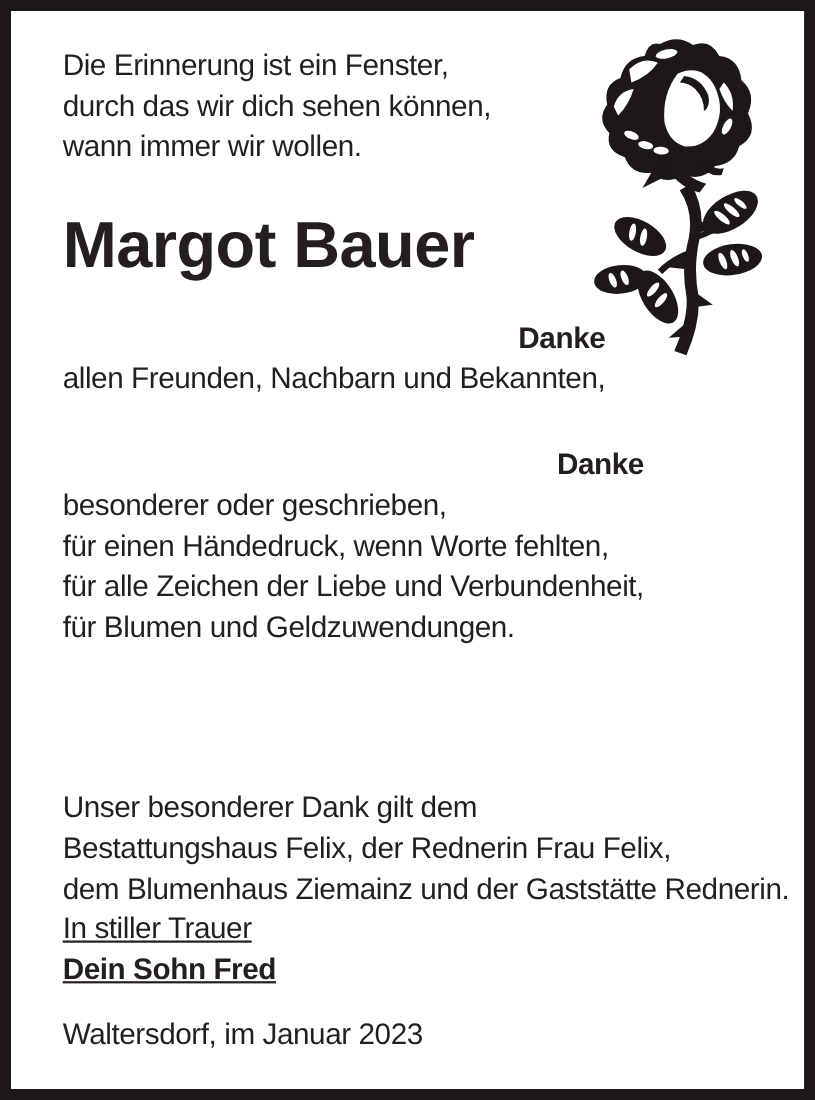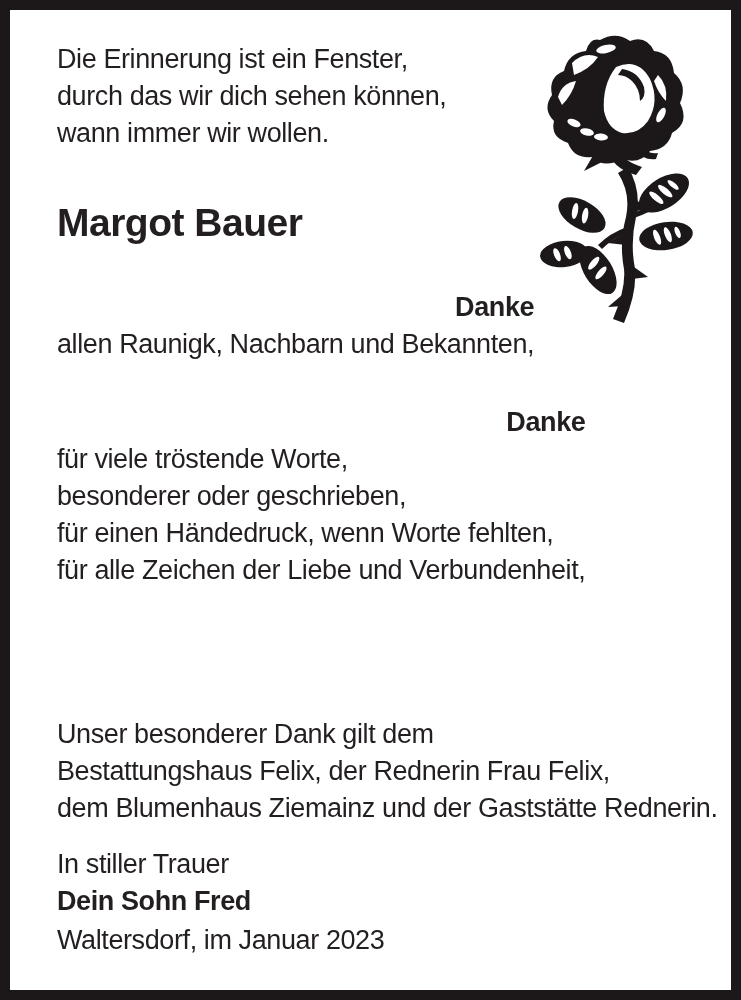--- a/index.html
+++ b/index.html
@@ -20,30 +20,30 @@
     font-size:27px;
     line-height:37px;
     letter-spacing:-0.4px;
     white-space:nowrap;
   }
   .bold{font-weight:bold;text-align:right;}
   .poem{top:31px;}
   .name{
     top:180px;
     margin:0;
-    font-size:39px;
+    font-size:59px;
     line-height:66px;
     font-weight:bold;
     letter-spacing:-0.5px;
     white-space:nowrap;
   }
   .thanks1{top:279px;}
   .thanks2{top:394px;}
   .special{top:678px;margin-top:28px;}
-  .closing{top:836px;}
+  .closing{top:816px;text-decoration:underline;}
   .dateline{top:898px;margin-top:14px;}
   .rose{
     position:absolute;
     left:528px;top:20px;
     width:158px;height:298px;
   }
 </style>
 </head>
 <body>
 
@@ -53,29 +53,29 @@
     <div class="block poem body-text">
       <div>Die Erinnerung ist ein Fenster,</div>
       <div>durch das wir dich sehen können,</div>
       <div>wann immer wir wollen.</div>
     </div>
 
     <h1 class="block name">Margot Bauer</h1>
 
     <div class="block thanks1 body-text">
       <div class="bold">Danke</div>
-      <div>allen Raunigk, Nachbarn und Bekannten,</div>
+      <div>allen Freunden, Nachbarn und Bekannten,</div>
     </div>
 
     <div class="block thanks2 body-text">
       <div class="bold">Danke</div>
-      <div>für viele tröstende Worte,</div>
       <div>besonderer oder geschrieben,</div>
       <div>für einen Händedruck, wenn Worte fehlten,</div>
       <div>für alle Zeichen der Liebe und Verbundenheit,</div>
+      <div>für Blumen und Geldzuwendungen.</div>
     </div>
 
     <div class="block special body-text">
       <div>Unser besonderer Dank gilt dem</div>
       <div>Bestattungshaus Felix, der Rednerin Frau Felix,</div>
       <div>dem Blumenhaus Ziemainz und der Gaststätte Rednerin.</div>
     </div>
 
     <div class="block closing body-text">
       <div>In stiller Trauer</div>

